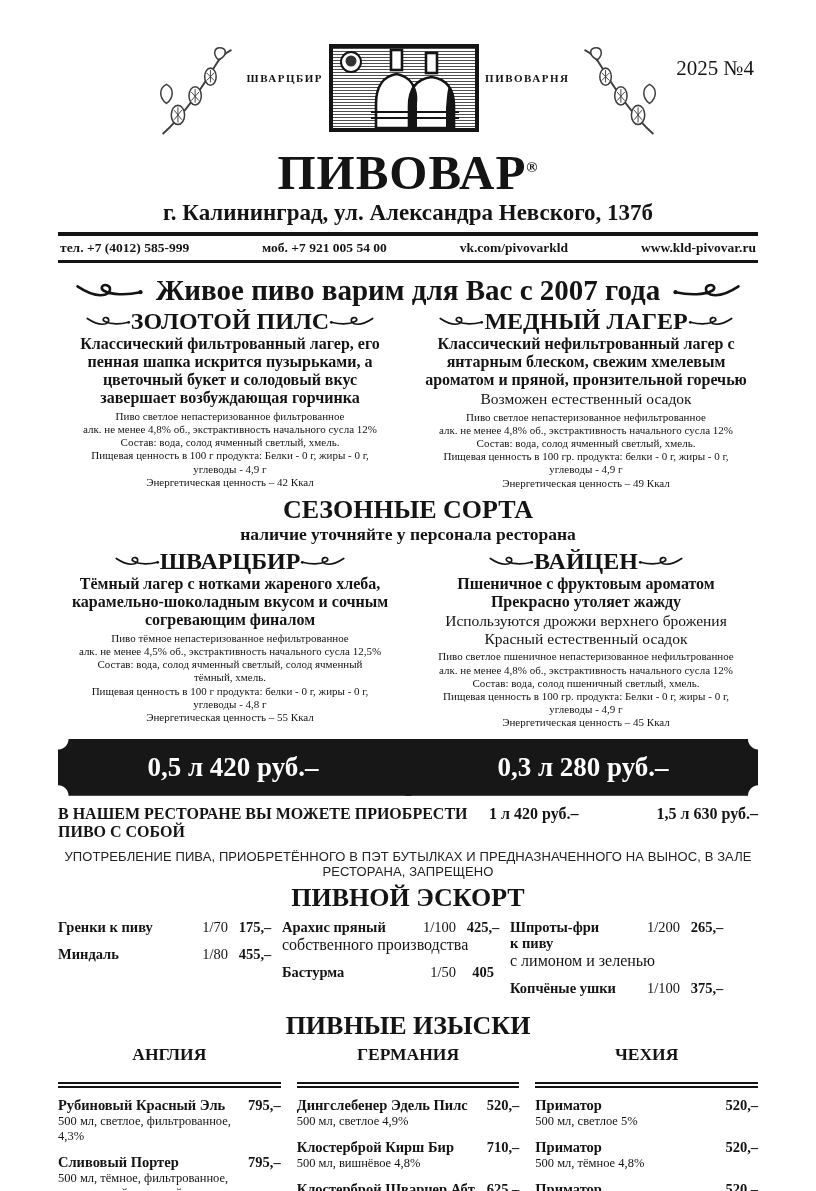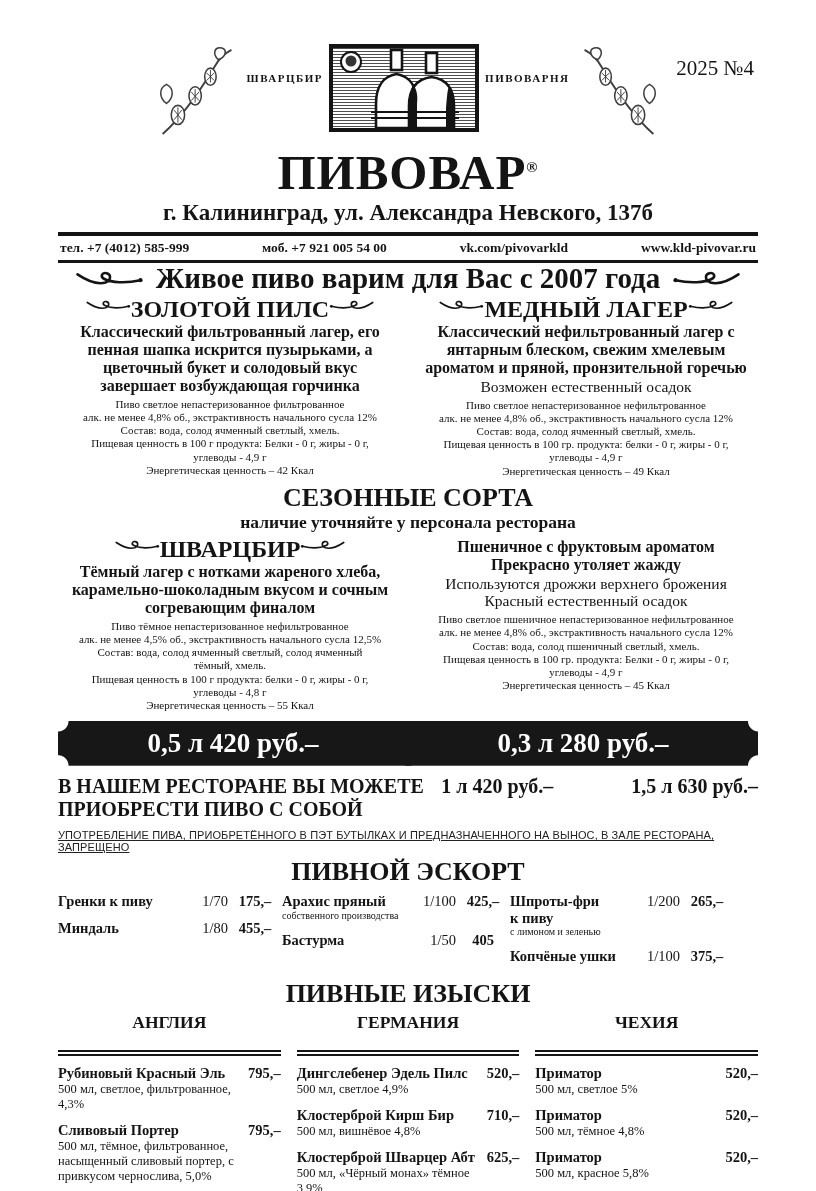--- a/index.html
+++ b/index.html
@@ -15,60 +15,60 @@
   .emblem{width:150px;height:88px;flex:none;}
   .hop{width:86px;height:96px;flex:none;opacity:.9;}
   .hop.right{transform:scaleX(-1);}
   .brand-line{text-align:center;font-weight:bold;font-size:49px;line-height:1;letter-spacing:1px;margin-top:4px;}
   .brand-line sup{font-size:15px;}
   .address{text-align:center;font-weight:bold;font-size:23px;margin-top:3px;}
   .contact-bar{border-top:4px solid #141414;border-bottom:3px solid #141414;display:flex;
     justify-content:space-between;padding:4px 2px;margin-top:6px;
     font-weight:bold;font-size:13.5px;}
   
-  .tagline-row{display:flex;justify-content:center;align-items:center;gap:12px;margin-top:1px;}
+  .tagline-row{display:flex;justify-content:center;align-items:center;gap:12px;margin-top:13px;}
   .tagline{font-weight:bold;font-size:29px;line-height:1;}
   .fl-big{width:70px;height:26px;}
   .fl-small{width:46px;height:17px;}
   .mirror{transform:scaleX(-1);}
   
   .beer-grid{display:grid;grid-template-columns:1fr 1fr;column-gap:24px;margin-top:4px;padding:0 6px;}
   .beer{text-align:center;}
-  .beer-head{display:flex;justify-content:center;}
+  .beer-head{display:flex;justify-content:center;align-items:center;}
   .beer-name{font-size:24px;font-weight:bold;margin:0;line-height:1.05;}
   .beer-desc{font-weight:bold;font-size:16px;line-height:1.12;margin-top:1px;white-space:pre-line;}
   .beer-note{font-size:15.5px;margin-top:1px;line-height:1.15;white-space:pre-line;}
   .beer-tech{font-size:11px;line-height:1.2;margin-top:3px;white-space:pre-line;}
   .seasonal-title{text-align:center;font-weight:bold;font-size:26px;line-height:1;margin-top:7px;}
   .seasonal-sub{text-align:center;font-weight:bold;font-size:17.5px;margin-top:1px;}
   
   .price-bar{
-    margin:9px 0 0;height:45px;display:flex;align-items:center;justify-content:space-around;
+    margin:9px 0 0;height:57px;display:flex;align-items:center;justify-content:space-around;
     color:#fff;font-weight:bold;font-size:27px;
     background:
       radial-gradient(circle 11px at 0 0, rgba(0,0,0,0) 10px, #171717 11px) top left,
       radial-gradient(circle 11px at 100% 0, rgba(0,0,0,0) 10px, #171717 11px) top right,
       radial-gradient(circle 11px at 0 100%, rgba(0,0,0,0) 10px, #171717 11px) bottom left,
       radial-gradient(circle 11px at 100% 100%, rgba(0,0,0,0) 10px, #171717 11px) bottom right;
     background-size:50.5% 50.5%;background-repeat:no-repeat;
   }
-  .takeaway{display:flex;align-items:baseline;margin-top:9px;font-weight:bold;font-size:20px;}
+  .takeaway{display:flex;align-items:baseline;margin-top:9px;font-weight:bold;font-size:16px;}
   .takeaway .p1{margin-left:auto;margin-right:78px;white-space:nowrap;}
   .takeaway .p2{white-space:nowrap;}
-  .warning{text-align:left;font-family:"Liberation Sans", sans-serif;font-size:11px;
-    letter-spacing:.1px;margin-top:8px;color:#222;text-decoration:underline;}
+  .warning{text-align:center;font-family:"Liberation Sans", sans-serif;font-size:13px;
+    letter-spacing:.1px;margin-top:8px;color:#222;}
   
   .escort-title{text-align:center;font-weight:bold;font-size:26px;margin-top:6px;line-height:1;}
   .escort-grid{display:grid;grid-template-columns:224px 228px 224px;margin-top:8px;}
   .e-item{margin-bottom:10px;}
   .e-row{display:flex;align-items:baseline;}
   .e-name{font-weight:bold;font-size:14.5px;flex:1;white-space:pre-line;line-height:1.15;}
   .e-portion{font-size:14.5px;width:48px;text-align:right;flex:none;}
   .e-price{font-weight:bold;font-size:14.5px;width:54px;text-align:center;flex:none;}
-  .e-note{font-size:10px;line-height:1.15;}
+  .e-note{font-size:16px;line-height:1.15;}
   
   .delic-title{text-align:center;font-weight:bold;font-size:26px;margin-top:6px;line-height:1;}
   .delic-grid{display:grid;grid-template-columns:1fr 1fr 1fr;column-gap:16px;margin-top:5px;}
   .group{margin-bottom:2px;}
   .group-header{text-align:center;font-weight:bold;font-size:17.5px;padding-bottom:17px;}
   .double-rule{height:2px;border-top:2px solid #141414;border-bottom:2px solid #141414;margin-bottom:9px;}
   .d-item{margin-bottom:10px;}
   .d-row{display:flex;align-items:center;}
   .d-name{font-weight:bold;font-size:14.5px;flex:1;white-space:pre-line;line-height:1.15;}
   .d-price{font-weight:bold;font-size:14.5px;margin-left:6px;white-space:nowrap;flex:none;}
@@ -212,20 +212,29 @@
       <div class="beer-desc">Тёмный лагер с нотками жареного хлеба, карамельно-шоколадным вкусом и сочным согревающим финалом</div>
       <div class="beer-tech">Пиво тёмное непастеризованное нефильтрованное
 алк. не менее 4,5% об., экстрактивность начального сусла 12,5%
 Состав: вода, солод ячменный светлый, солод ячменный
 тёмный, хмель.
 Пищевая ценность в 100 г продукта: белки - 0 г, жиры - 0 г,
 углеводы - 4,8 г
 Энергетическая ценность – 55 Ккал</div>
     </div>
     <div class="beer">
+      <div class="beer-head">
+        <svg class="fl-small mirror" viewBox="0 0 60 16">
+            <use href="#flourish"></use>
+          </svg>
+        <h3 class="beer-name">ВАЙЦЕН</h3>
+        <svg class="fl-small" viewBox="0 0 60 16">
+            <use href="#flourish"></use>
+          </svg>
+      </div>
       <div class="beer-desc">Пшеничное с фруктовым ароматом
 Прекрасно утоляет жажду</div>
       <div class="beer-note">Используются дрожжи верхнего брожения
 Красный естественный осадок</div>
       <div class="beer-tech">Пиво светлое пшеничное непастеризованное нефильтрованное
 алк. не менее 4,8% об., экстрактивность начального сусла 12%
 Состав: вода, солод пшеничный светлый, хмель.
 Пищевая ценность в 100 гр. продукта: Белки - 0 г, жиры - 0 г,
 углеводы - 4,9 г
 Энергетическая ценность – 45 Ккал</div>

